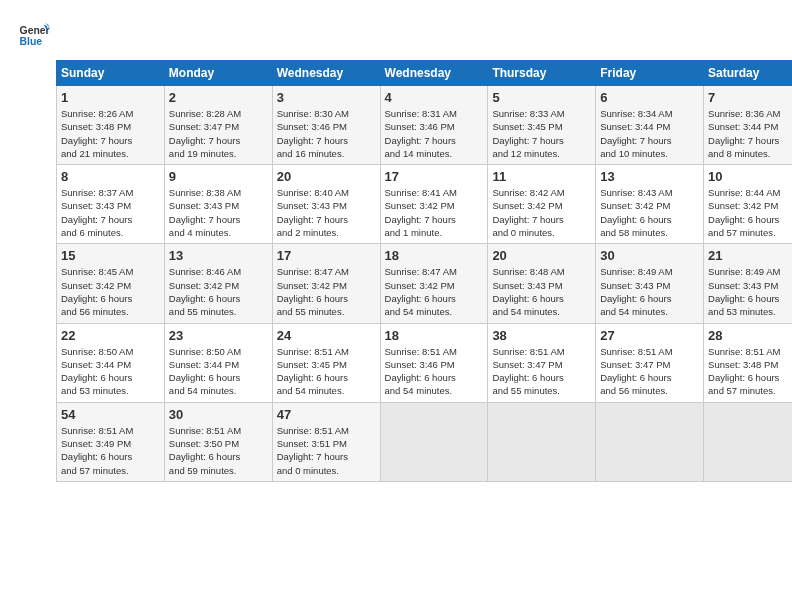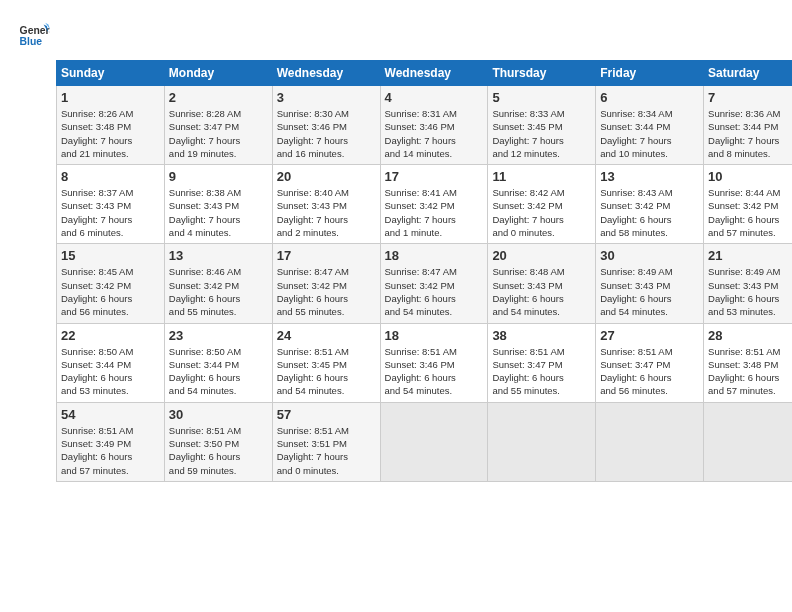--- a/index.html
+++ b/index.html
@@ -155,21 +155,21 @@
           <td><span class="day-num">23</span><span class="day-content">Sunrise: 8:50 AM<br>Sunset: 3:44 PM<br>Daylight: 6 hours<br>and 54 minutes.</span></td>
           <td><span class="day-num">24</span><span class="day-content">Sunrise: 8:51 AM<br>Sunset: 3:45 PM<br>Daylight: 6 hours<br>and 54 minutes.</span></td>
           <td><span class="day-num">18</span><span class="day-content">Sunrise: 8:51 AM<br>Sunset: 3:46 PM<br>Daylight: 6 hours<br>and 54 minutes.</span></td>
           <td><span class="day-num">38</span><span class="day-content">Sunrise: 8:51 AM<br>Sunset: 3:47 PM<br>Daylight: 6 hours<br>and 55 minutes.</span></td>
           <td><span class="day-num">27</span><span class="day-content">Sunrise: 8:51 AM<br>Sunset: 3:47 PM<br>Daylight: 6 hours<br>and 56 minutes.</span></td>
           <td><span class="day-num">28</span><span class="day-content">Sunrise: 8:51 AM<br>Sunset: 3:48 PM<br>Daylight: 6 hours<br>and 57 minutes.</span></td>
         </tr>
         <tr>
           <td><span class="day-num">54</span><span class="day-content">Sunrise: 8:51 AM<br>Sunset: 3:49 PM<br>Daylight: 6 hours<br>and 57 minutes.</span></td>
           <td><span class="day-num">30</span><span class="day-content">Sunrise: 8:51 AM<br>Sunset: 3:50 PM<br>Daylight: 6 hours<br>and 59 minutes.</span></td>
-          <td><span class="day-num">57</span><span class="day-content">Sunrise: 8:51 AM<br>Sunset: 3:51 PM<br>Daylight: 7 hours<br>and 0 minutes.</span></td>
+          <td><span class="day-num">47</span><span class="day-content">Sunrise: 8:51 AM<br>Sunset: 3:51 PM<br>Daylight: 7 hours<br>and 0 minutes.</span></td>
           <td class="empty"></td>
           <td class="empty"></td>
           <td class="empty"></td>
           <td class="empty"></td>
         </tr>
       </tbody>
   </table>
 </div>
 
 </body></html>

